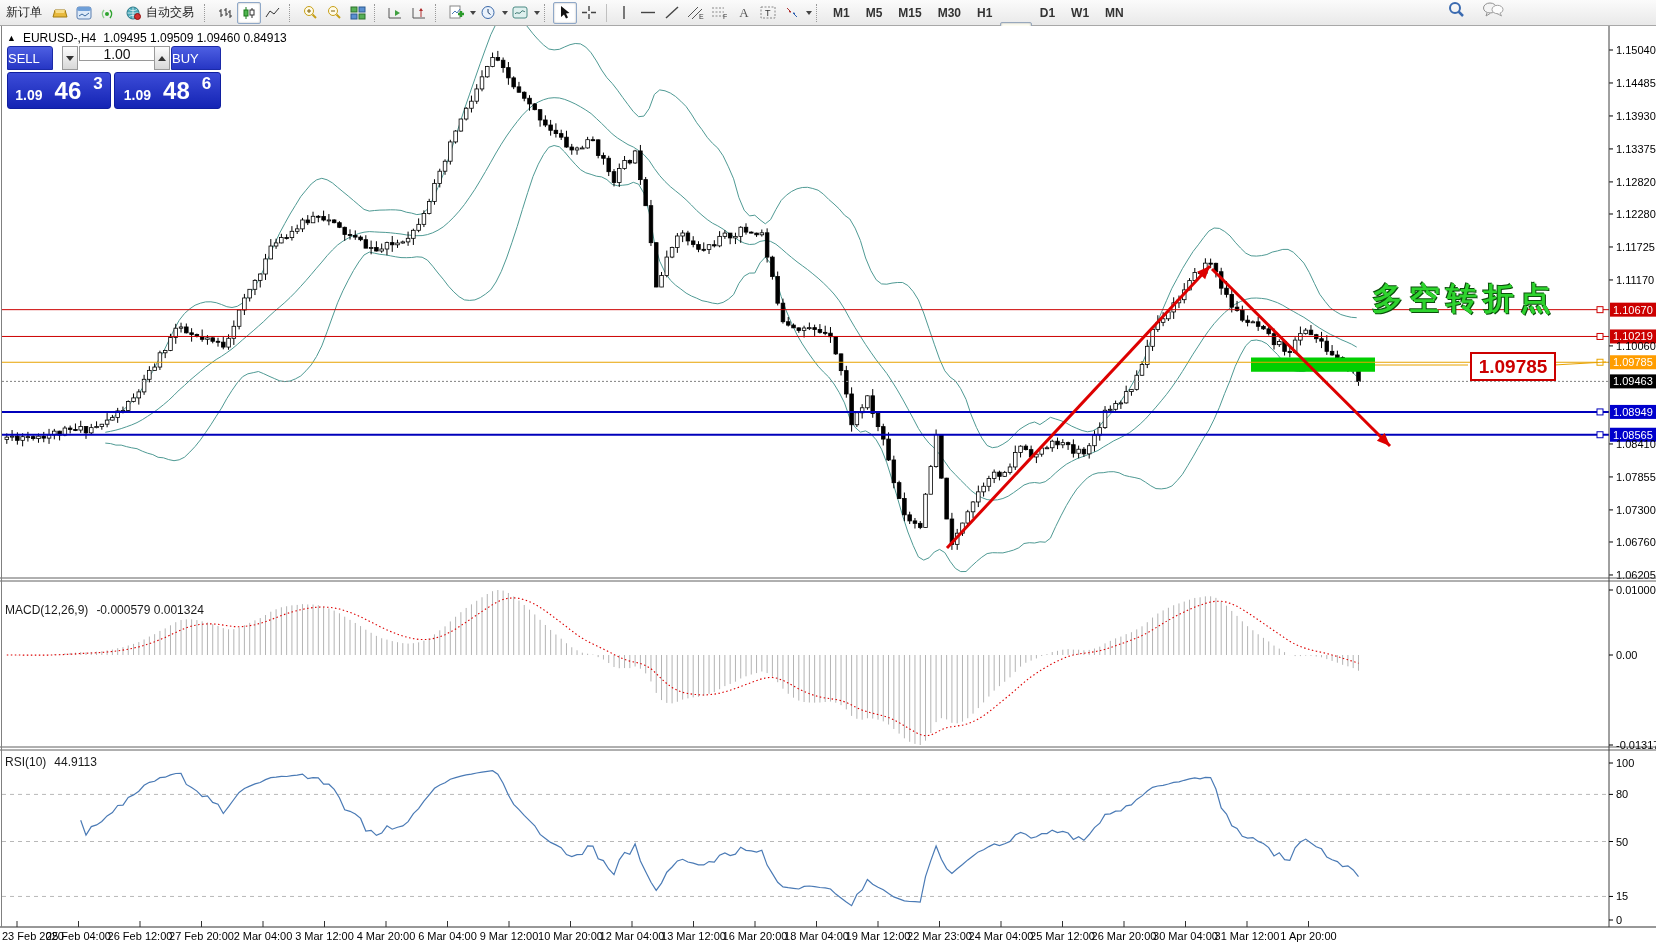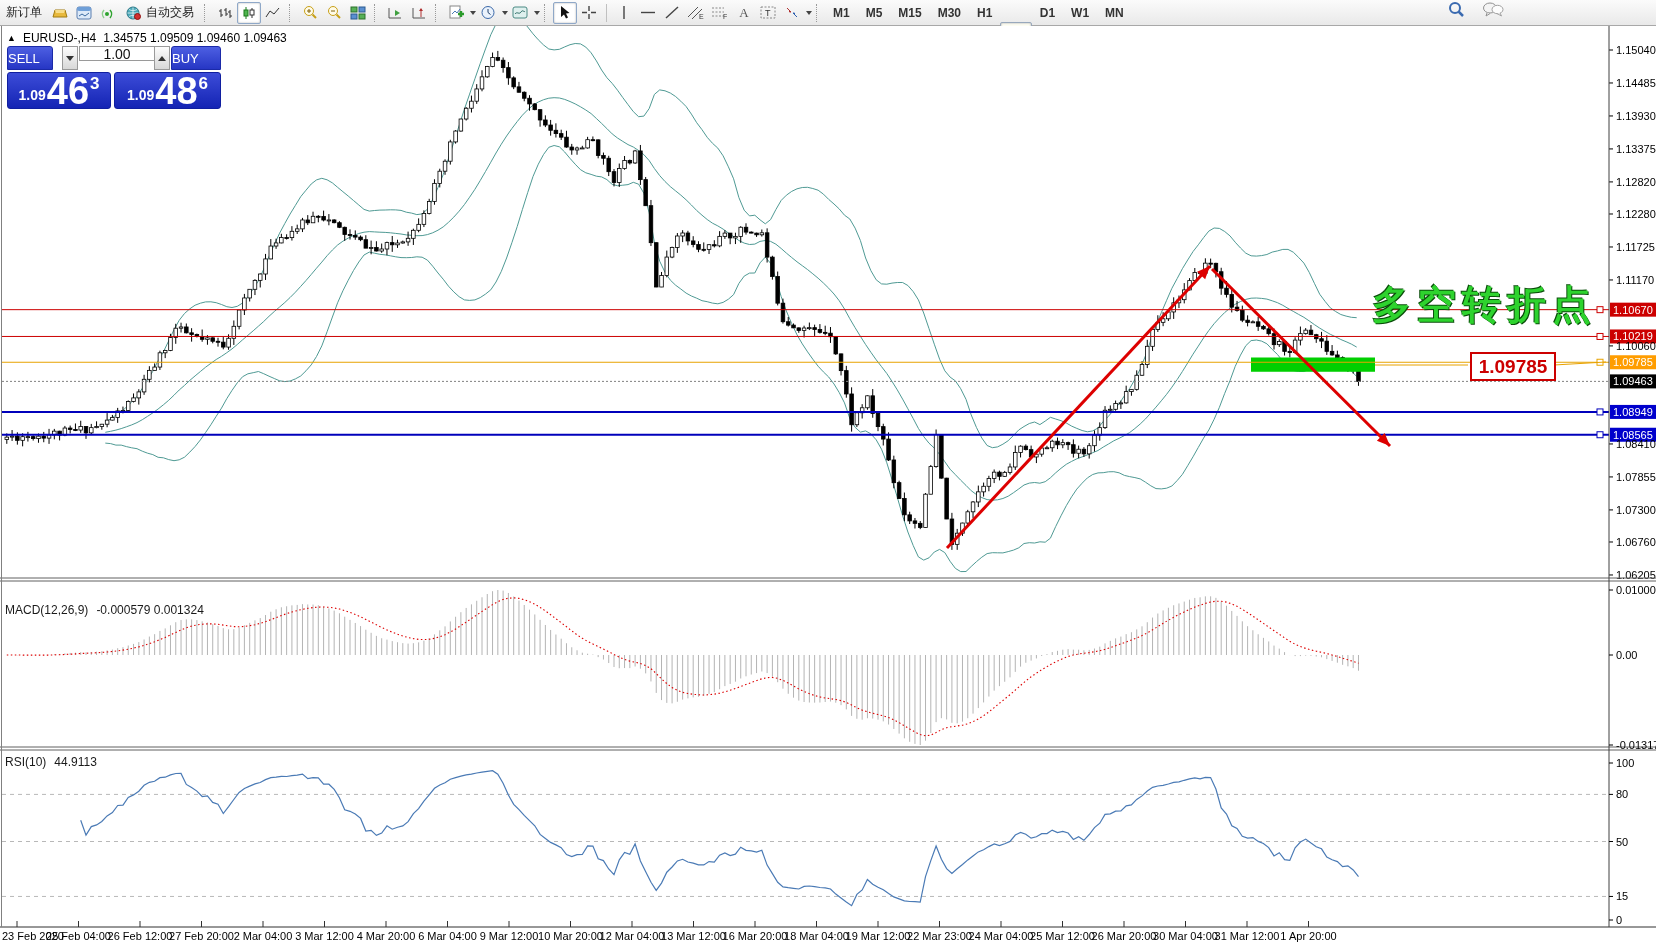--- a/index.html
+++ b/index.html
@@ -35,30 +35,30 @@
   .tp-btn{position:absolute;height:24px;border-radius:3px 3px 0 0;color:#fff;font-size:13px;
     background:linear-gradient(#4d5fe2,#2636c4);display:flex;align-items:center;justify-content:flex-start;border:1px solid #1b2aa8;box-sizing:border-box;}
   .tp-spin{position:absolute;top:0;width:16px;height:24px;background:linear-gradient(#fdfdfd,#d8d8d8);
     border:1px solid #9a9a9a;box-sizing:border-box;display:flex;align-items:center;justify-content:center;}
   .tp-vol{position:absolute;left:72px;top:0;width:76px;height:15px;border:1px solid #9a9a9a;background:#fff;
     font-size:14px;text-align:center;box-sizing:border-box;font-family:"Liberation Sans",sans-serif;color:#111;}
   .tp-price{position:absolute;top:26px;height:37px;border-radius:3px;color:#fff;
     background:linear-gradient(#3c4cd8,#1424b4);border:1px solid #101fa0;box-sizing:border-box;
     display:flex;align-items:flex-end;justify-content:center;padding-bottom:2px;text-align:center;}
   .tp-price .small{font-size:14px;font-weight:bold;margin-bottom:3px;}
-  .tp-price .big{font-size:38px;font-weight:bold;line-height:30px;margin:0 1px;}
+  .tp-price .big{font-size:24px;font-weight:bold;line-height:30px;margin:0 12px;}
   .tp-price .sup{font-size:17px;font-weight:bold;align-self:flex-start;margin-top:1px;}
   .tri-up{width:0;height:0;border-left:4px solid transparent;border-right:4px solid transparent;border-bottom:5px solid #333;}
   .tri-dn{width:0;height:0;border-left:4px solid transparent;border-right:4px solid transparent;border-top:5px solid #333;}
 
   .ind-label{position:absolute;font-size:12px;color:#1a1a1a;display:flex;gap:8px;}
   .macd-label{left:5px;top:556px;margin-top:21px;}
   .rsi-label{left:5px;top:729px;}
 
-  .annotation-cn{position:absolute;left:1372px;top:252px;font-size:39px;font-weight:bold;color:#2ed32e;
+  .annotation-cn{position:absolute;left:1372px;top:252px;font-size:31px;font-weight:bold;color:#2ed32e;
     letter-spacing:6px;text-shadow:1px 1px 0 #0a4d0a, -1px -1px 0 #0a4d0a;white-space:nowrap;}
 
   .price-callout{position:absolute;left:1470px;top:326px;width:82px;height:25px;background:#fff;
     border:2px solid #cc0000;color:#cc0000;font-size:19px;font-weight:600;
     display:flex;align-items:center;justify-content:center;}
 </style>
 </head>
 <body>
 
 <div class="toolbar">
@@ -1199,21 +1199,21 @@
         <line x1="1247" y1="895" x2="1247" y2="901" stroke="#303030"></line>
         <text x="1247" y="914" font-size="11" fill="#000" text-anchor="middle">31 Mar 12:00</text>
         <line x1="1308.5" y1="895" x2="1308.5" y2="901" stroke="#303030"></line>
         <text x="1308.5" y="914" font-size="11" fill="#000" text-anchor="middle">1 Apr 20:00</text>
       </g>
     </svg>
 
   <div class="symbol-line">
     <span class="tri">▲</span>
     <span>EURUSD-,H4</span>
-    <span>1.34575 1.09509 1.09460 1.09463</span>
+    <span>1.09495 1.09509 1.09460 0.84913</span>
   </div>
 
   <div class="trade-panel">
     <div class="tp-btn" style="left:0;width:46px;">
       <span>SELL</span>
     </div>
     <div class="tp-spin" style="left:55px;">
         <span class="tri-dn"></span>
       </div>
     <input class="tp-vol" readonly="" value="1.00" style="">

